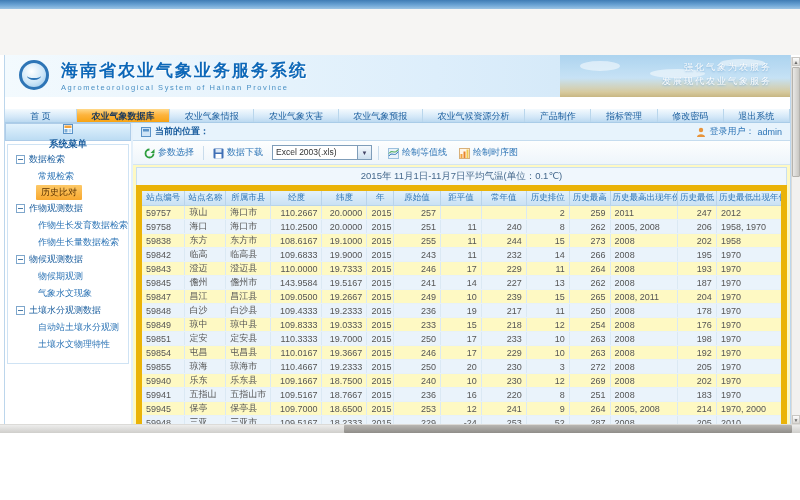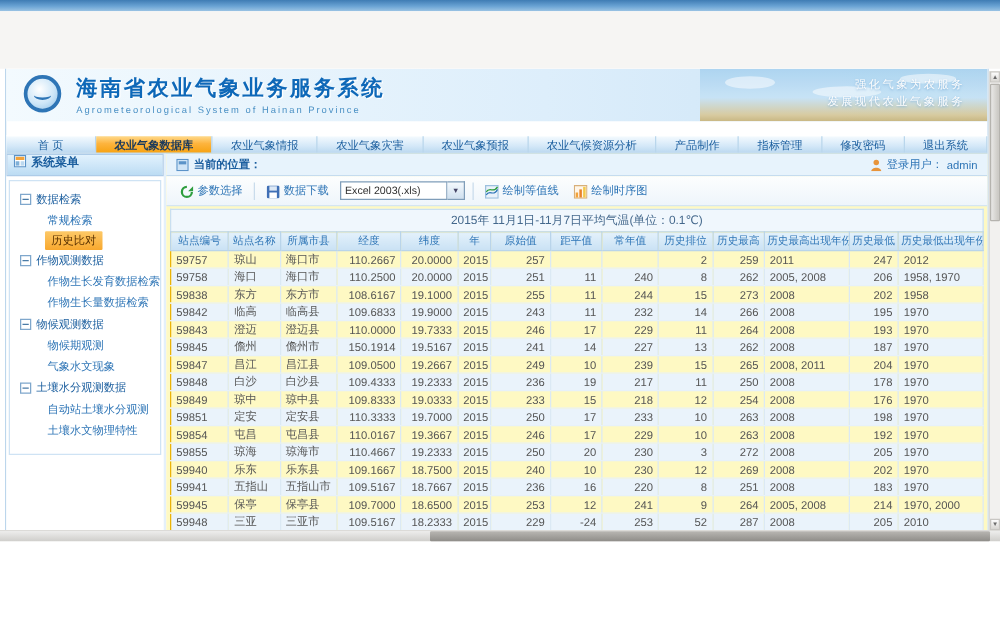--- a/index.html
+++ b/index.html
@@ -37,22 +37,22 @@
   .nav-item.first { flex:0 0 72px; }
   .nav-item.active { background:linear-gradient(180deg,#ffd98a 0%,#fdb43e 45%,#f7a313 100%);
     color:#1b3a5c; font-weight:bold; }
 
   
   .body-row { display:flex; height:312px; }
 
   
   .sidebar { flex:0 0 127px; border-right:2px solid #e4f0fa; background:#fff; }
   .sb-head { height:18px; background:linear-gradient(180deg,#e2f2fd 0%,#bcdcf3 100%);
-    border:1px solid #aecce8; display:flex; align-items:flex-start; gap:4px; padding:0 5px;
-    font-size:9.5px; font-weight:bold; color:#1b5e9e; }
+    border:1px solid #aecce8; display:flex; align-items:center; gap:4px; padding:0 5px;
+    font-size:9.5px; font-weight:bold; color:#1b5e9e;flex-direction:column; }
   .tree { border:1px solid #cfe3f4; margin:3px 2px; padding:6px 0 10px 0; background:#fff; }
   .tree-group { display:flex; align-items:center; gap:4px; padding:2px 0 2px 8px;
     font-size:9px; color:#1b5e9e; cursor:pointer; white-space:nowrap; }
   .tree-child { padding:2px 0 2px 30px; font-size:9px; color:#2e75b6; cursor:pointer; white-space:nowrap; }
   .tree-child.sel { background:linear-gradient(180deg,#fdc968,#f8a82e); color:#5a3200;
     width:fit-content; padding:1px 5px; margin-left:28px; border-radius:1px; }
   .exp { flex:0 0 9px; width:9px; height:9px; border:1px solid #7fa7cc; background:#fff;
     position:relative; }
   .exp::before { content:""; position:absolute; left:1px; top:3px; width:5px; height:1px; background:#4a7ba6; }
 
@@ -82,21 +82,21 @@
     border:1px solid #c9dff0; border-bottom:none; padding:2px 0; }
   table.grid { border-collapse:collapse; table-layout:fixed; width:100%; }
   table.grid th { background:linear-gradient(180deg,#e3f1fb,#c9e1f4); color:#2e75b6;
     font-size:8.5px; font-weight:normal; border:1px solid #b9d4ea; padding:1px 2px;
     white-space:nowrap; overflow:hidden; height:13px; }
   table.grid td { font-size:9px; color:#555; border-right:1px solid #dbe9f4;
     border-bottom:1px solid #e7f1f9; padding:0 4px; white-space:nowrap; overflow:hidden; height:13px; }
   table.grid tr:nth-child(even) td { background:#eaf3fb; }
   table.grid td.ar { text-align:right; }
   table.grid td.ac { text-align:center; }
-  table.grid { border:1px solid #eab308; }
+  table.grid { border:6px solid #eab308; }
 
   
   .vscroll { position:absolute; right:0; top:57px; width:9px; height:367px;
     background:#f2f1ef; border-left:1px solid #dcdbd8; }
   .vs-arrow { height:9px; font-size:5px; color:#6b6b6b; text-align:center; line-height:9px;
     background:linear-gradient(180deg,#fdfdfd,#d9d7d3); border:1px solid #c9c7c3; cursor:pointer; }
   .vs-down { position:absolute; bottom:0; left:0; right:0; }
   .vs-thumb { position:absolute; top:10px; left:0; right:0; height:110px;
     background:linear-gradient(90deg,#e9e8e6,#c9c7c2); border:1px solid #b5b3ae; border-radius:1px; cursor:pointer; }
   .hscroll { position:absolute; left:0; top:424px; width:800px; height:9px;
@@ -373,21 +373,21 @@
                 <td class="ar">11</td>
                 <td class="ar">264</td>
                 <td>2008</td>
                 <td class="ar">193</td>
                 <td>1970</td>
               </tr>
               <tr>
                 <td>59845</td>
                 <td>儋州</td>
                 <td>儋州市</td>
-                <td class="ar">150.1914</td>
+                <td class="ar">143.9584</td>
                 <td class="ar">19.5167</td>
                 <td class="ac">2015</td>
                 <td class="ar">241</td>
                 <td class="ar">14</td>
                 <td class="ar">227</td>
                 <td class="ar">13</td>
                 <td class="ar">262</td>
                 <td>2008</td>
                 <td class="ar">187</td>
                 <td>1970</td>

